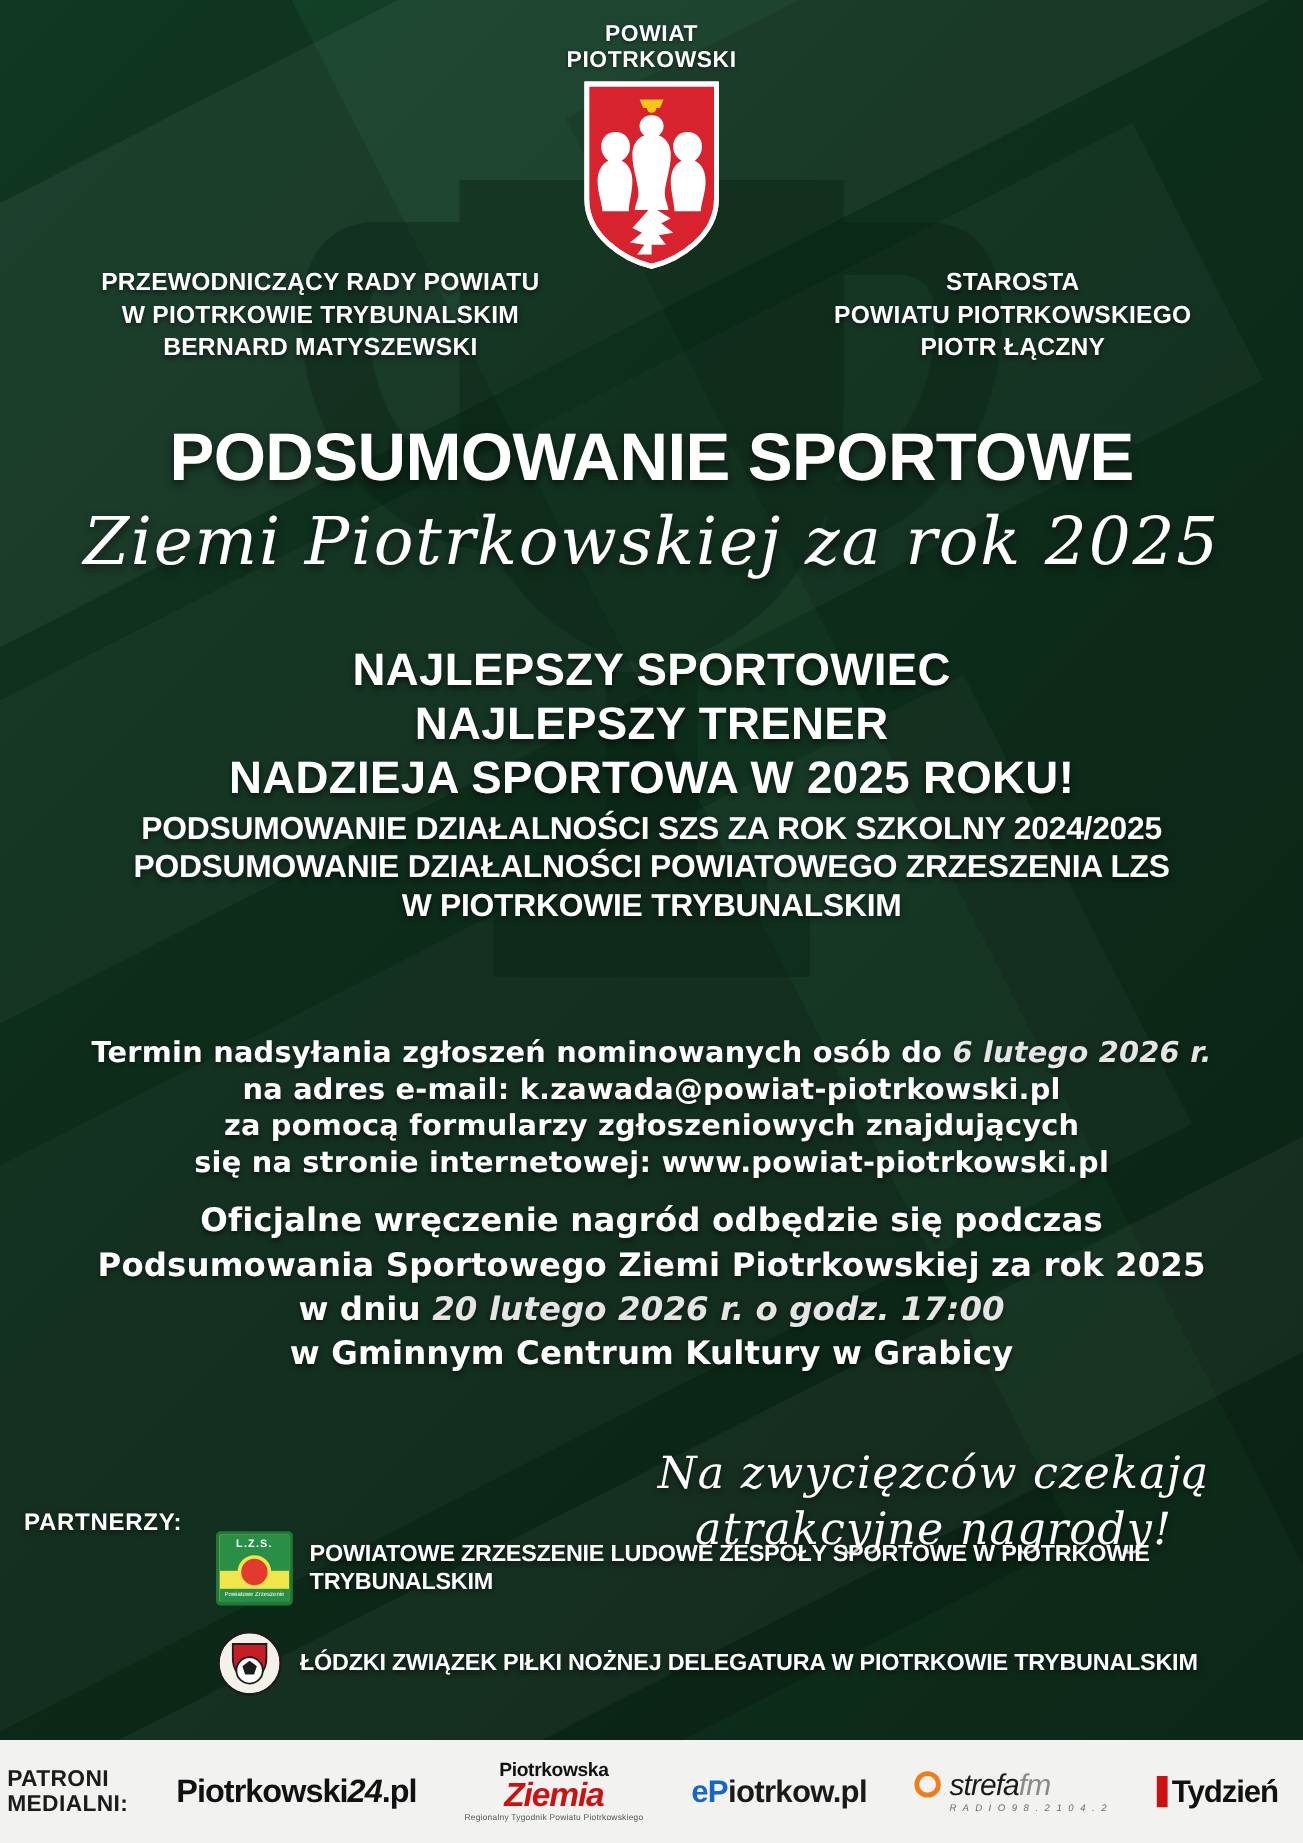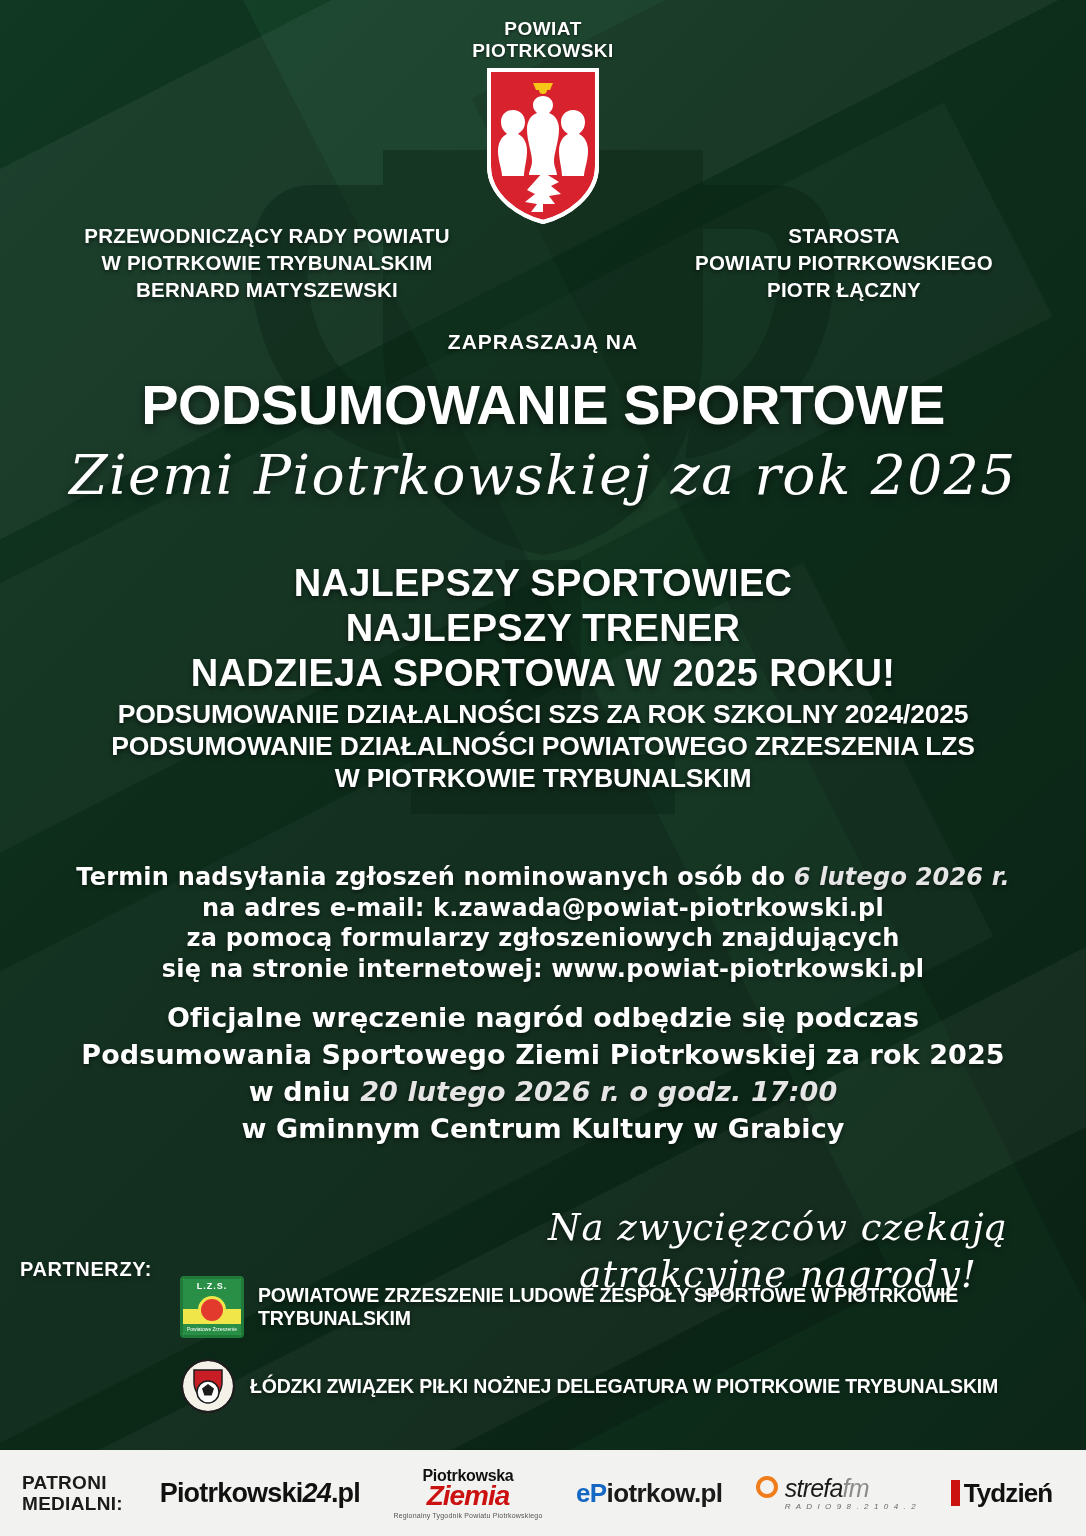--- a/index.html
+++ b/index.html
@@ -254,21 +254,21 @@
     flex: none;
   }
   
   .media-bar {
     position: absolute;
     left: 0; right: 0; bottom: 0;
     height: 86px;
     background: #f2f2f0;
     display: flex;
     align-items: center;
-    padding: 0 22px;
+    padding: 0 6px;
     gap: 18px;
   }
   .media-label {
     color: #1b1b1b;
     font-weight: bold;
     font-size: 19px;
     line-height: 1.12;
     letter-spacing: .3px;
     flex: none;
     width: 108px;
@@ -407,21 +407,20 @@
   <div class="officials">
     <div class="official left" style="white-space: pre-line;">PRZEWODNICZĄCY RADY POWIATU
 W PIOTRKOWIE TRYBUNALSKIM
 BERNARD MATYSZEWSKI</div>
     <div class="official right" style="white-space: pre-line;">STAROSTA
 POWIATU PIOTRKOWSKIEGO
 PIOTR ŁĄCZNY</div>
   </div>
 
   <div class="center-block">
-    <div class="invite">ZAPRASZAJĄ NA</div>
     <div class="main-title">PODSUMOWANIE SPORTOWE</div>
     <div class="script-line">Ziemi Piotrkowskiej za rok 2025</div>
     <div class="categories">
       <div class="cat-big" style="white-space: pre-line;">NAJLEPSZY SPORTOWIEC
 NAJLEPSZY TRENER
 NADZIEJA SPORTOWA W 2025 ROKU!</div>
       <div class="cat-small" style="white-space: pre-line;">PODSUMOWANIE DZIAŁALNOŚCI SZS ZA ROK SZKOLNY 2024/2025
 PODSUMOWANIE DZIAŁALNOŚCI POWIATOWEGO ZRZESZENIA LZS
 W PIOTRKOWIE TRYBUNALSKIM</div>
     </div>

